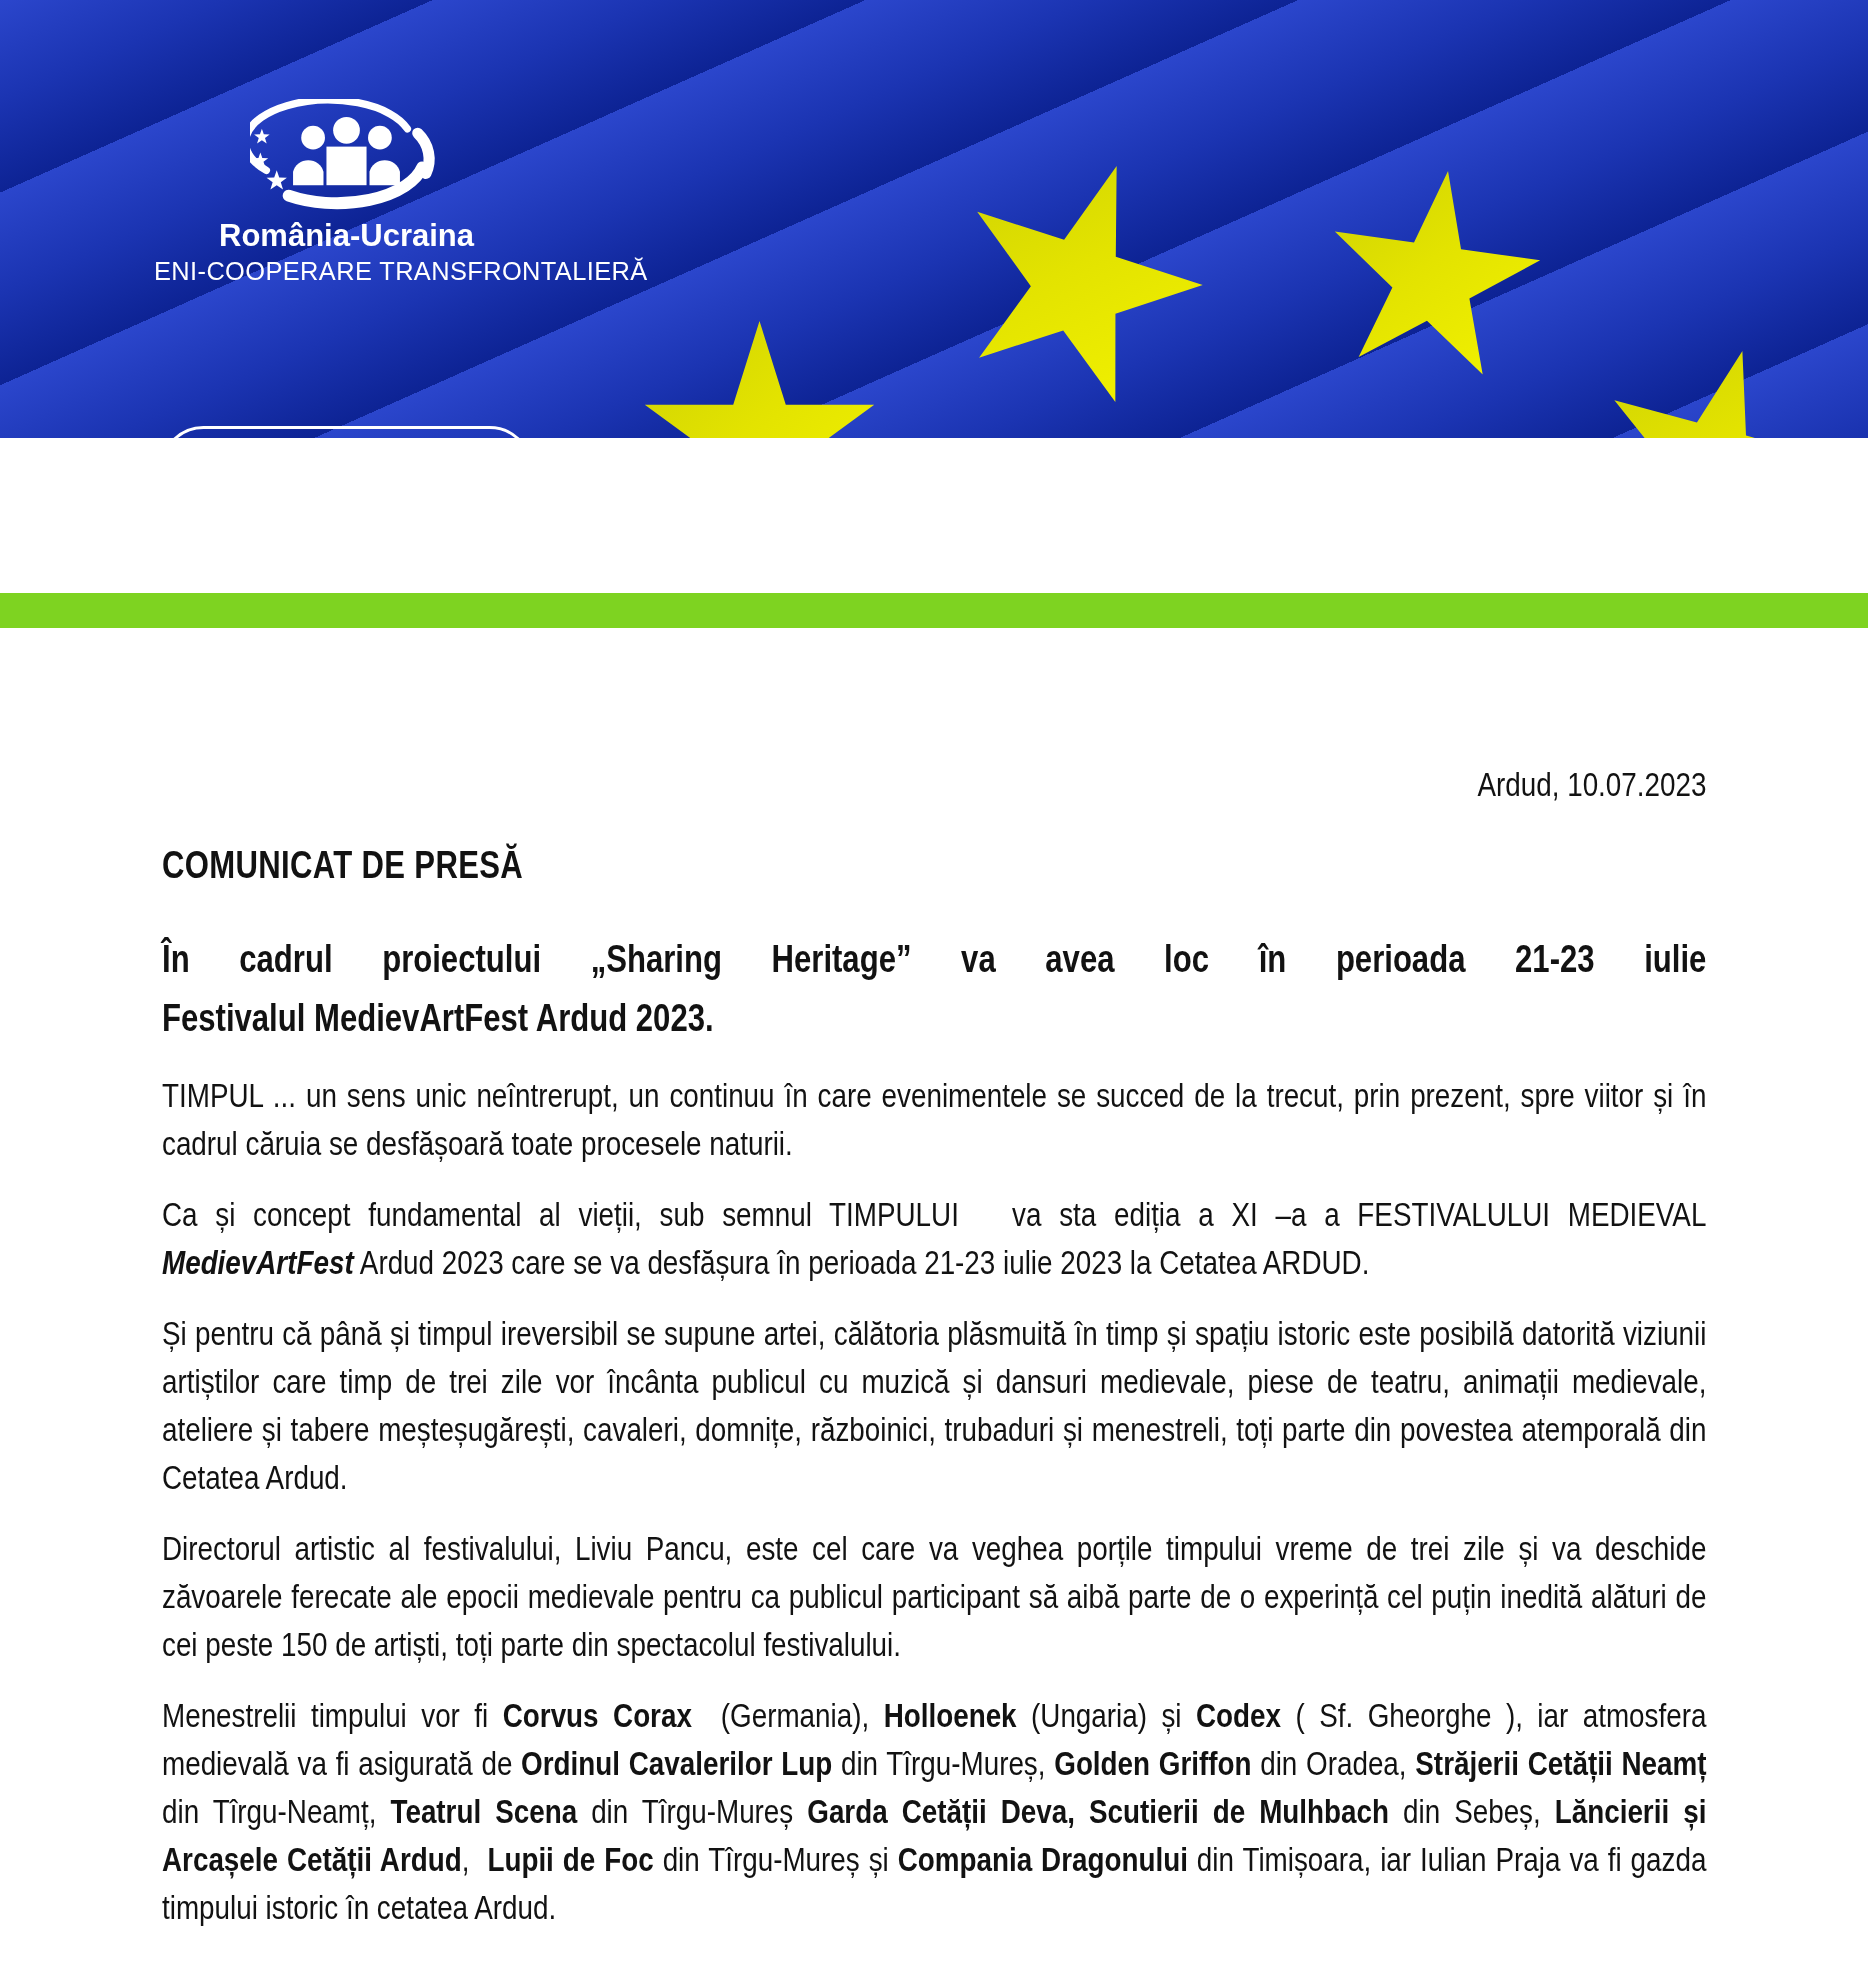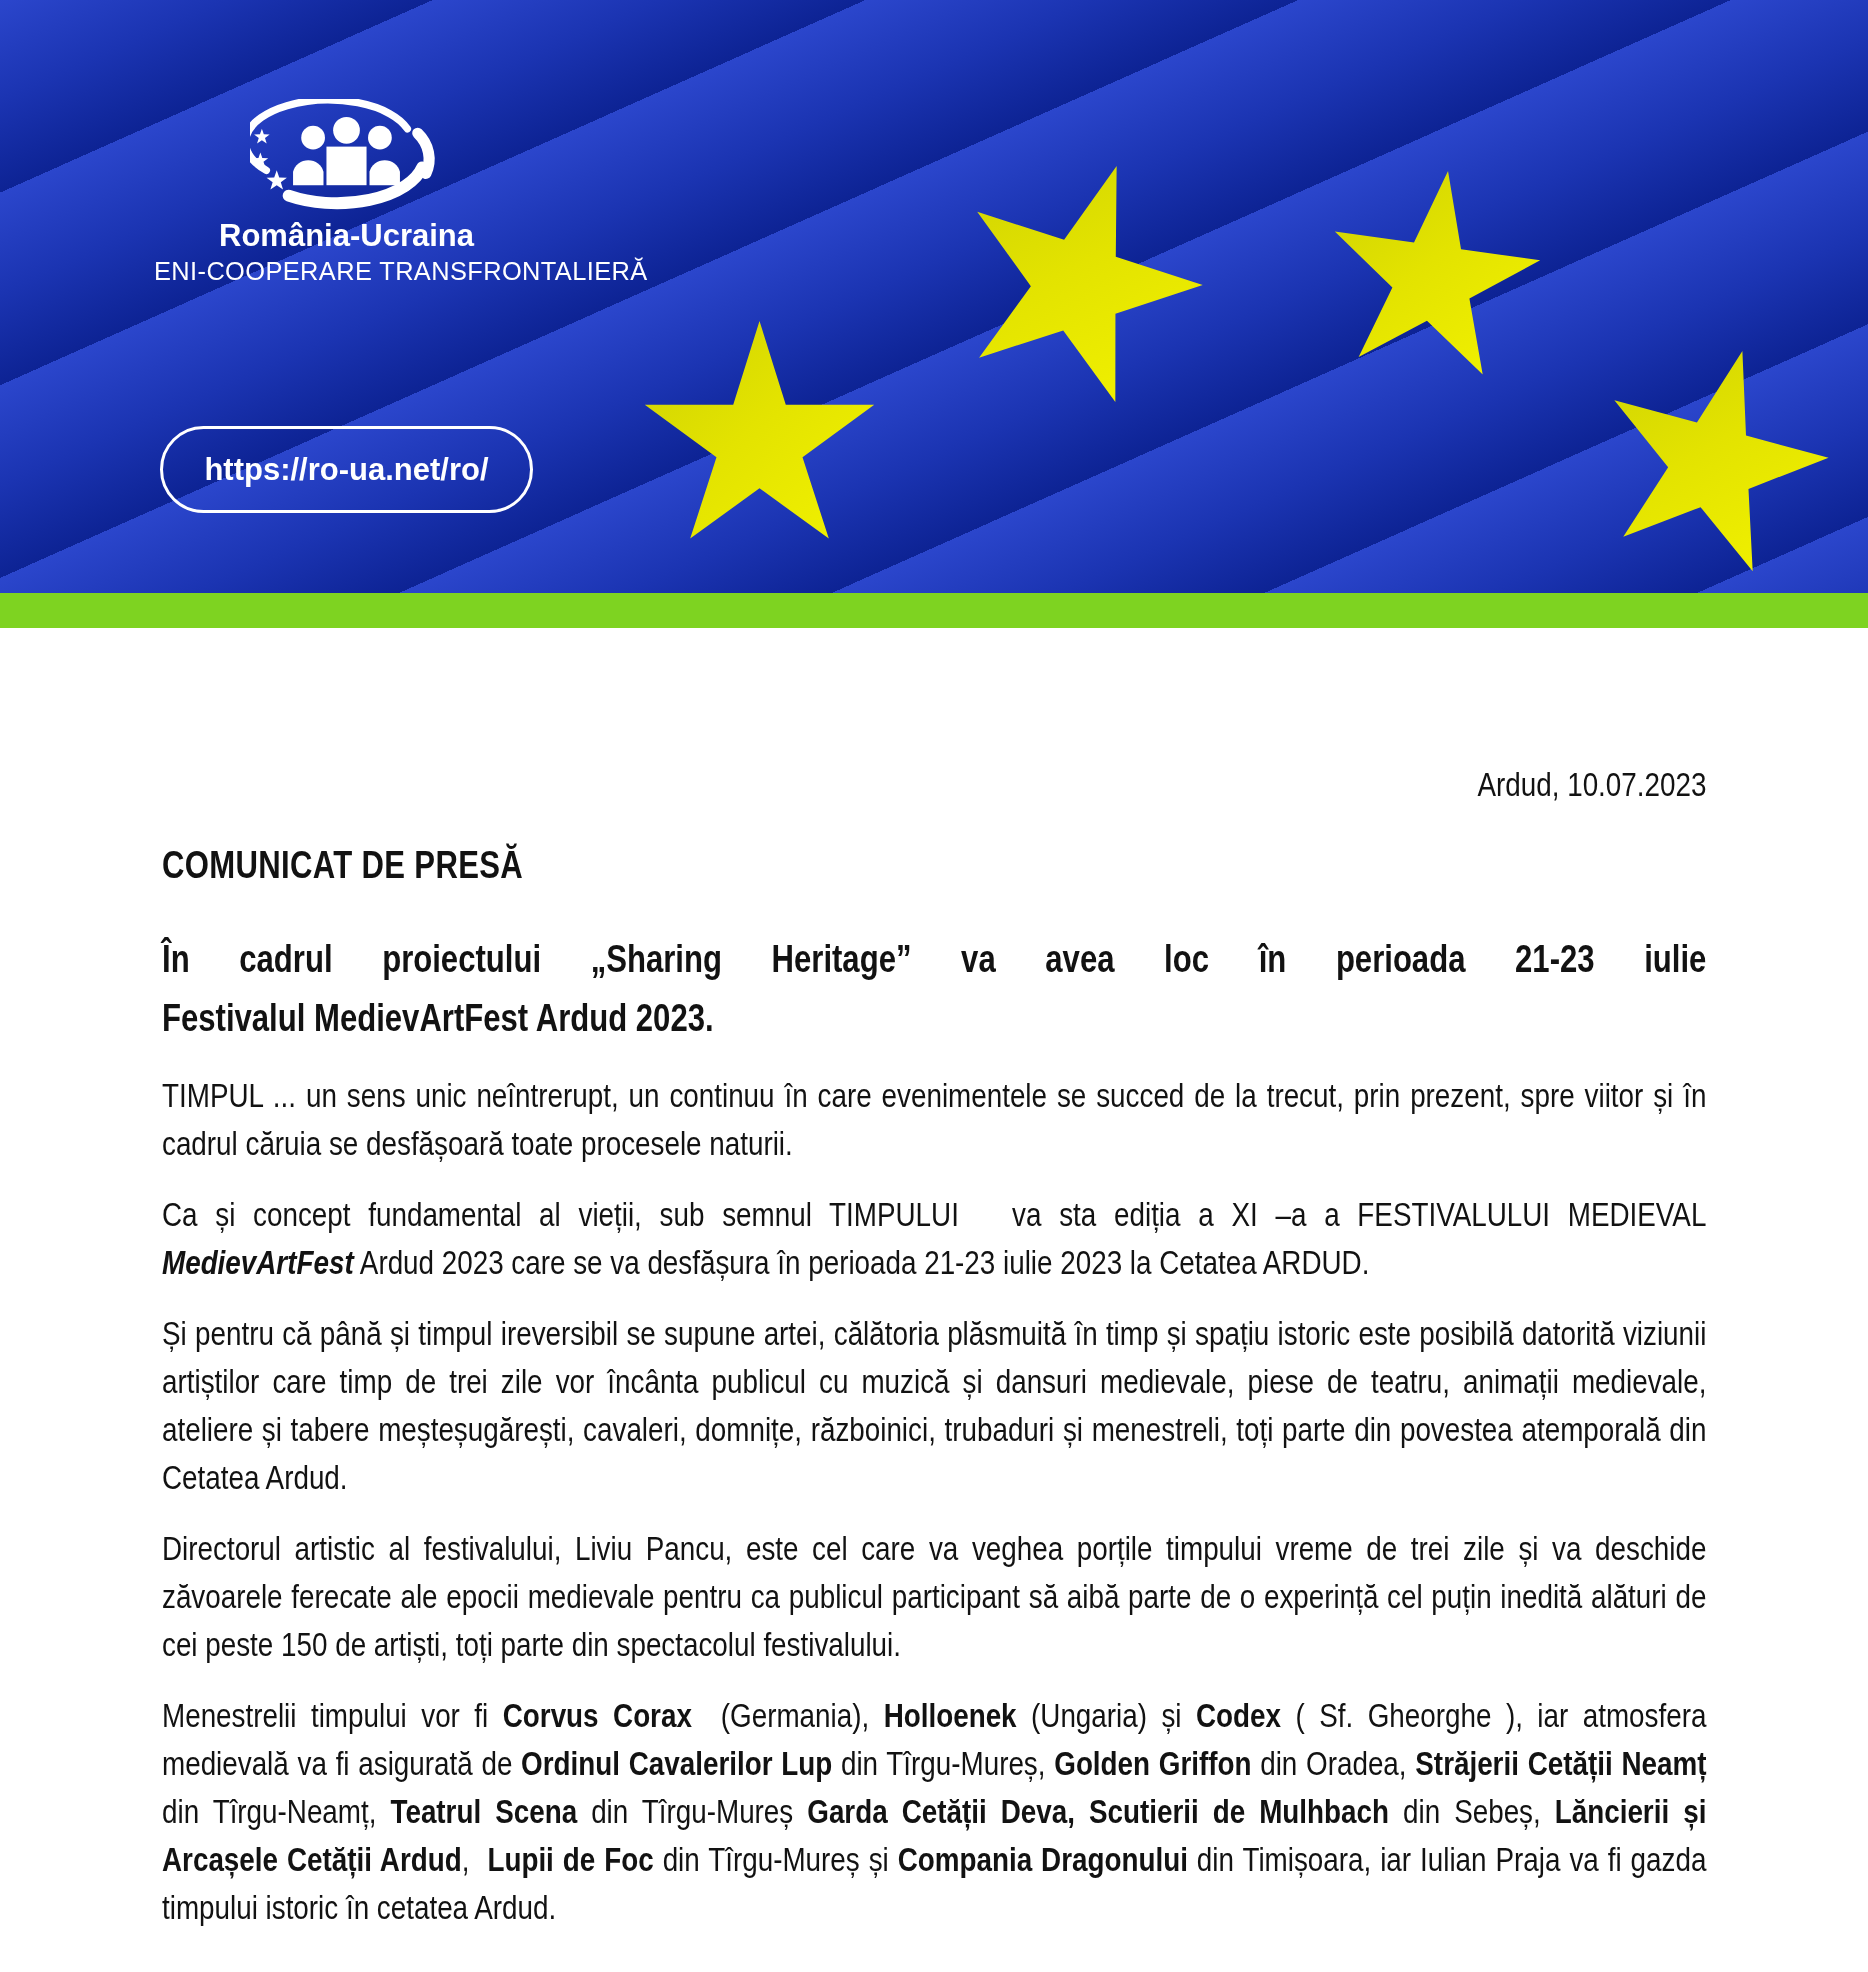--- a/index.html
+++ b/index.html
@@ -2,21 +2,21 @@
 <html style="font-size:12.3px"><head>
 <meta charset="utf-8">
 <style>
   html,body { margin:0; padding:0; background:#e8e8e8; }
   .page {
     position:relative; width:1869px; height:1973px; background:#ffffff;
     overflow:hidden; font-family:"Liberation Sans","DejaVu Sans",sans-serif;
   }
   
   .banner {
-    position:absolute; left:0; top:0; width:1869px; height:593px;
+    position:absolute; left:0; top:0; width:1869px; height:438px;
     background:repeating-linear-gradient(156deg,
       #2b46cc 0px, #1b34b2 92px, #0d2394 176px, #2b46cc 176px);
     overflow:hidden;
   }
   .star {
     position:absolute;
     clip-path:polygon(50% 0%, 61% 35%, 98% 35%, 68% 57%, 79% 91%,
                       50% 70%, 21% 91%, 32% 57%, 2% 35%, 39% 35%);
     background:linear-gradient(135deg,#cdd104 0%,#e3e300 45%,#f4f400 100%);
   }

